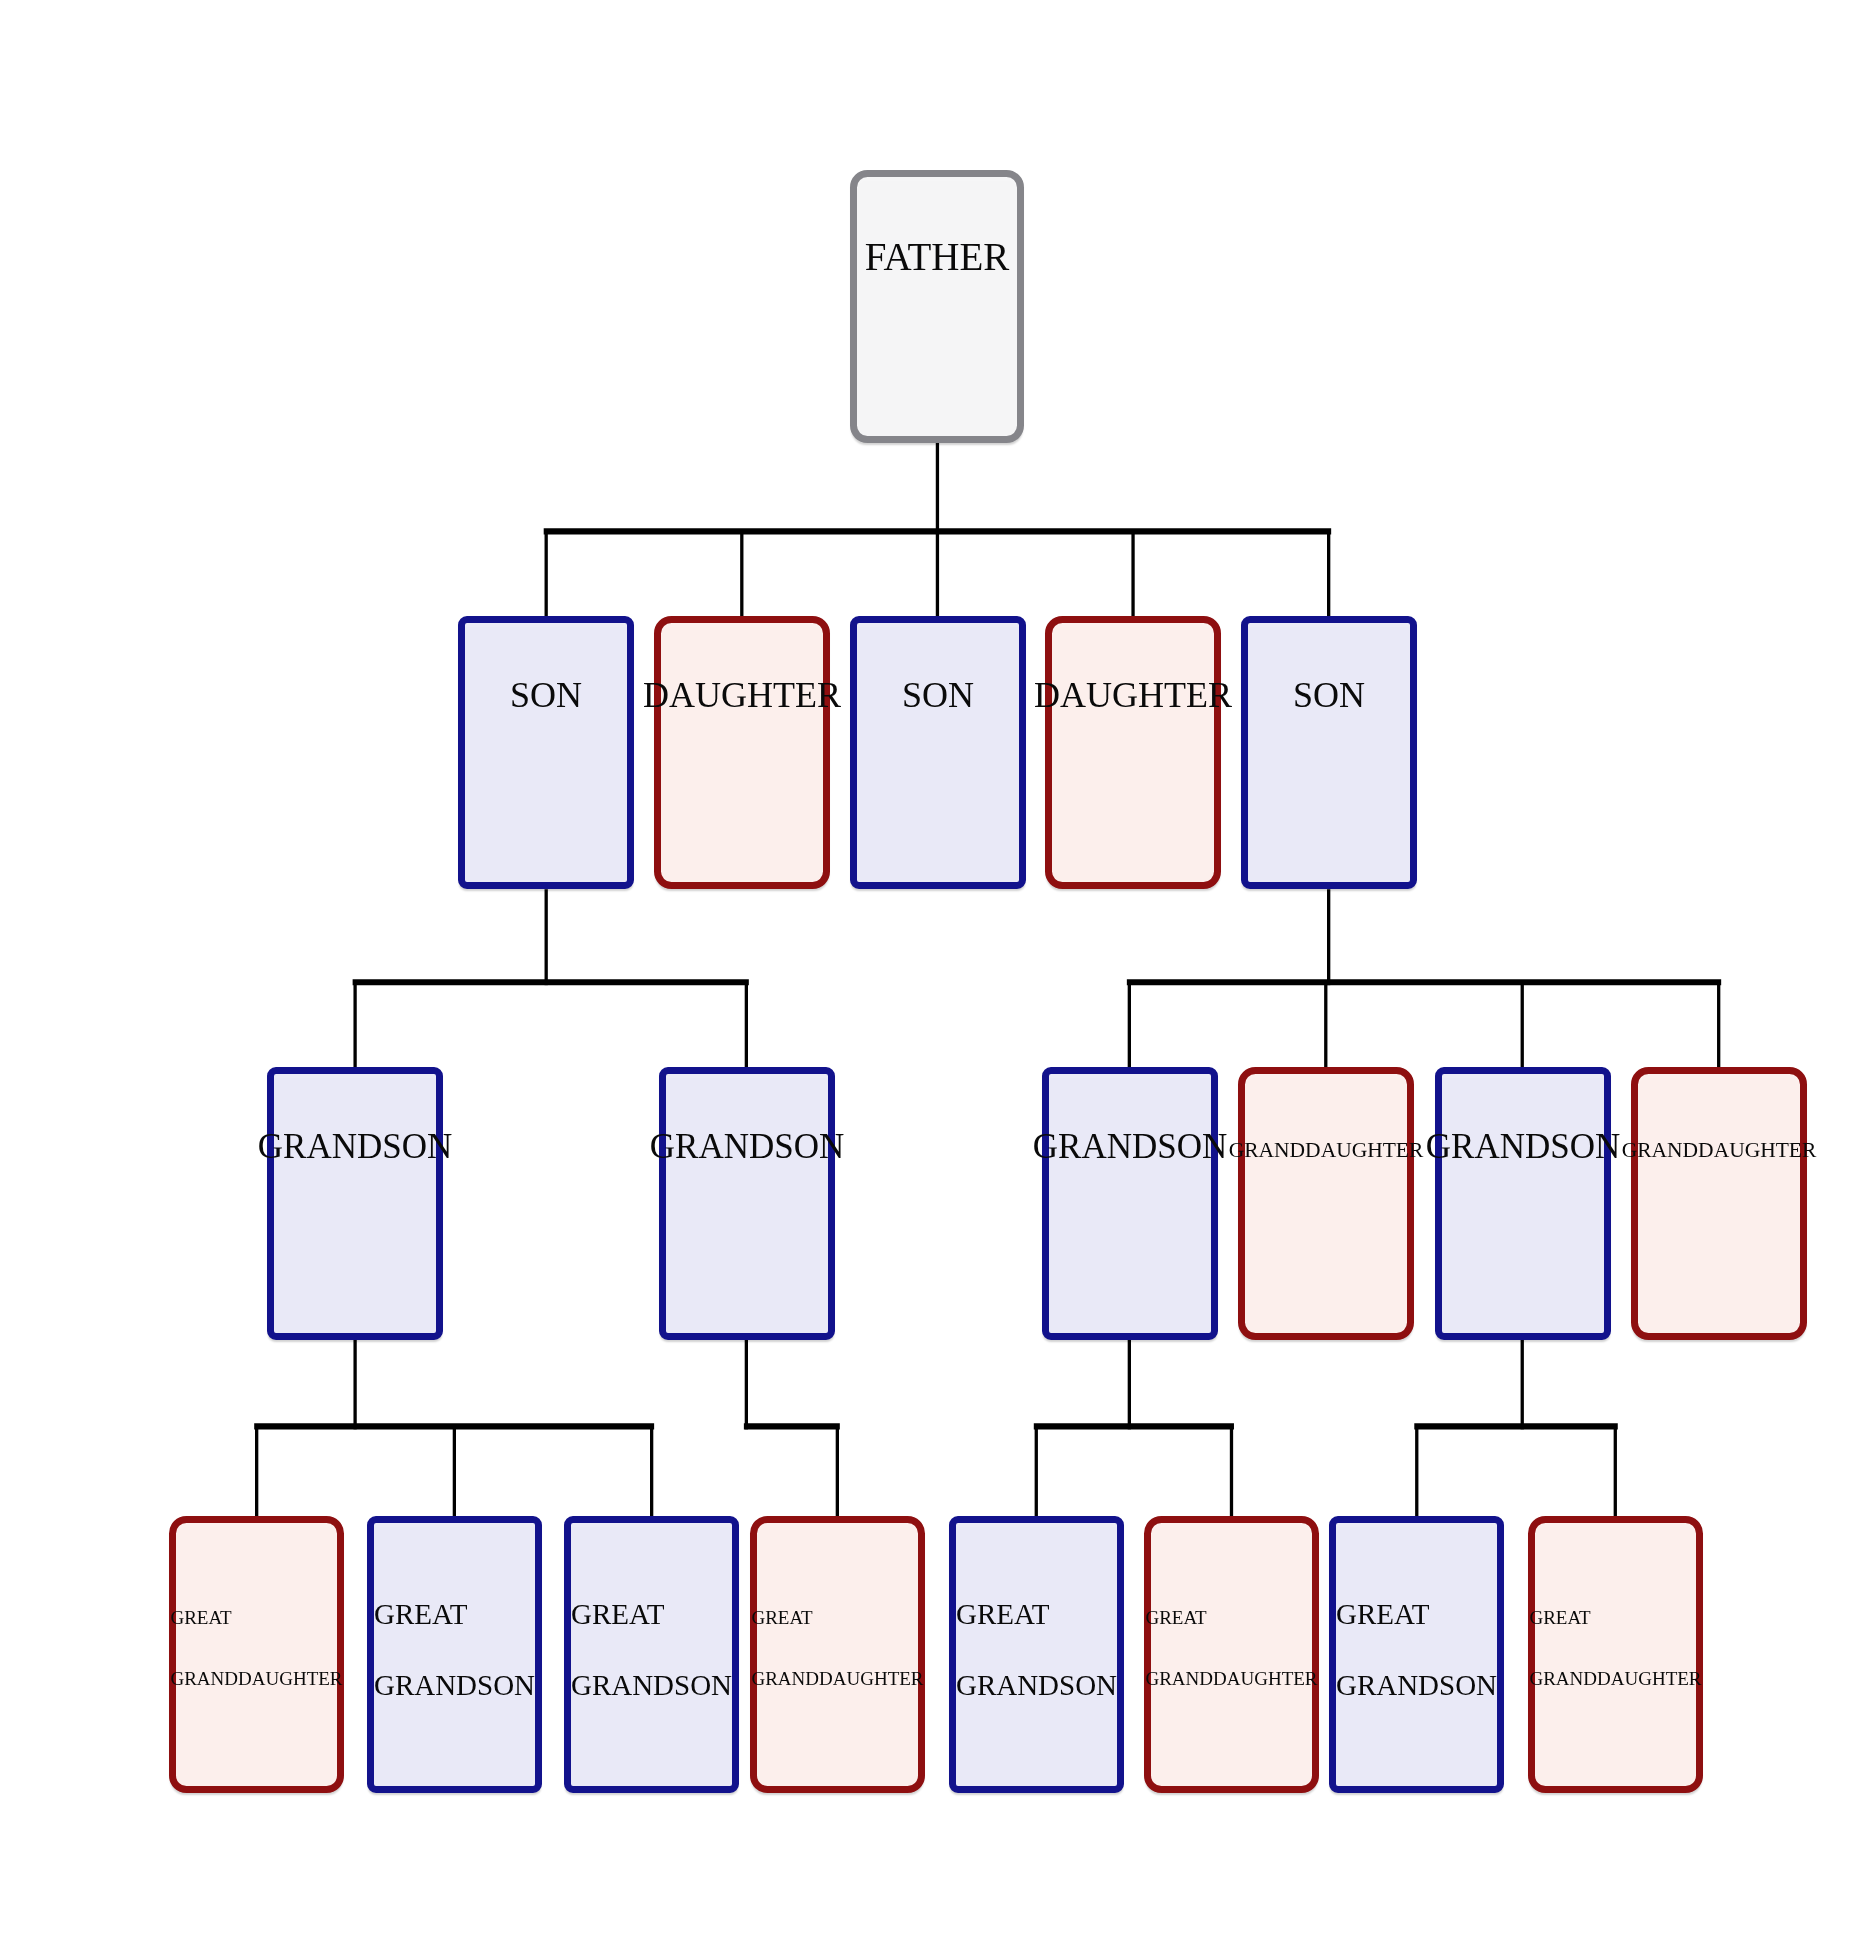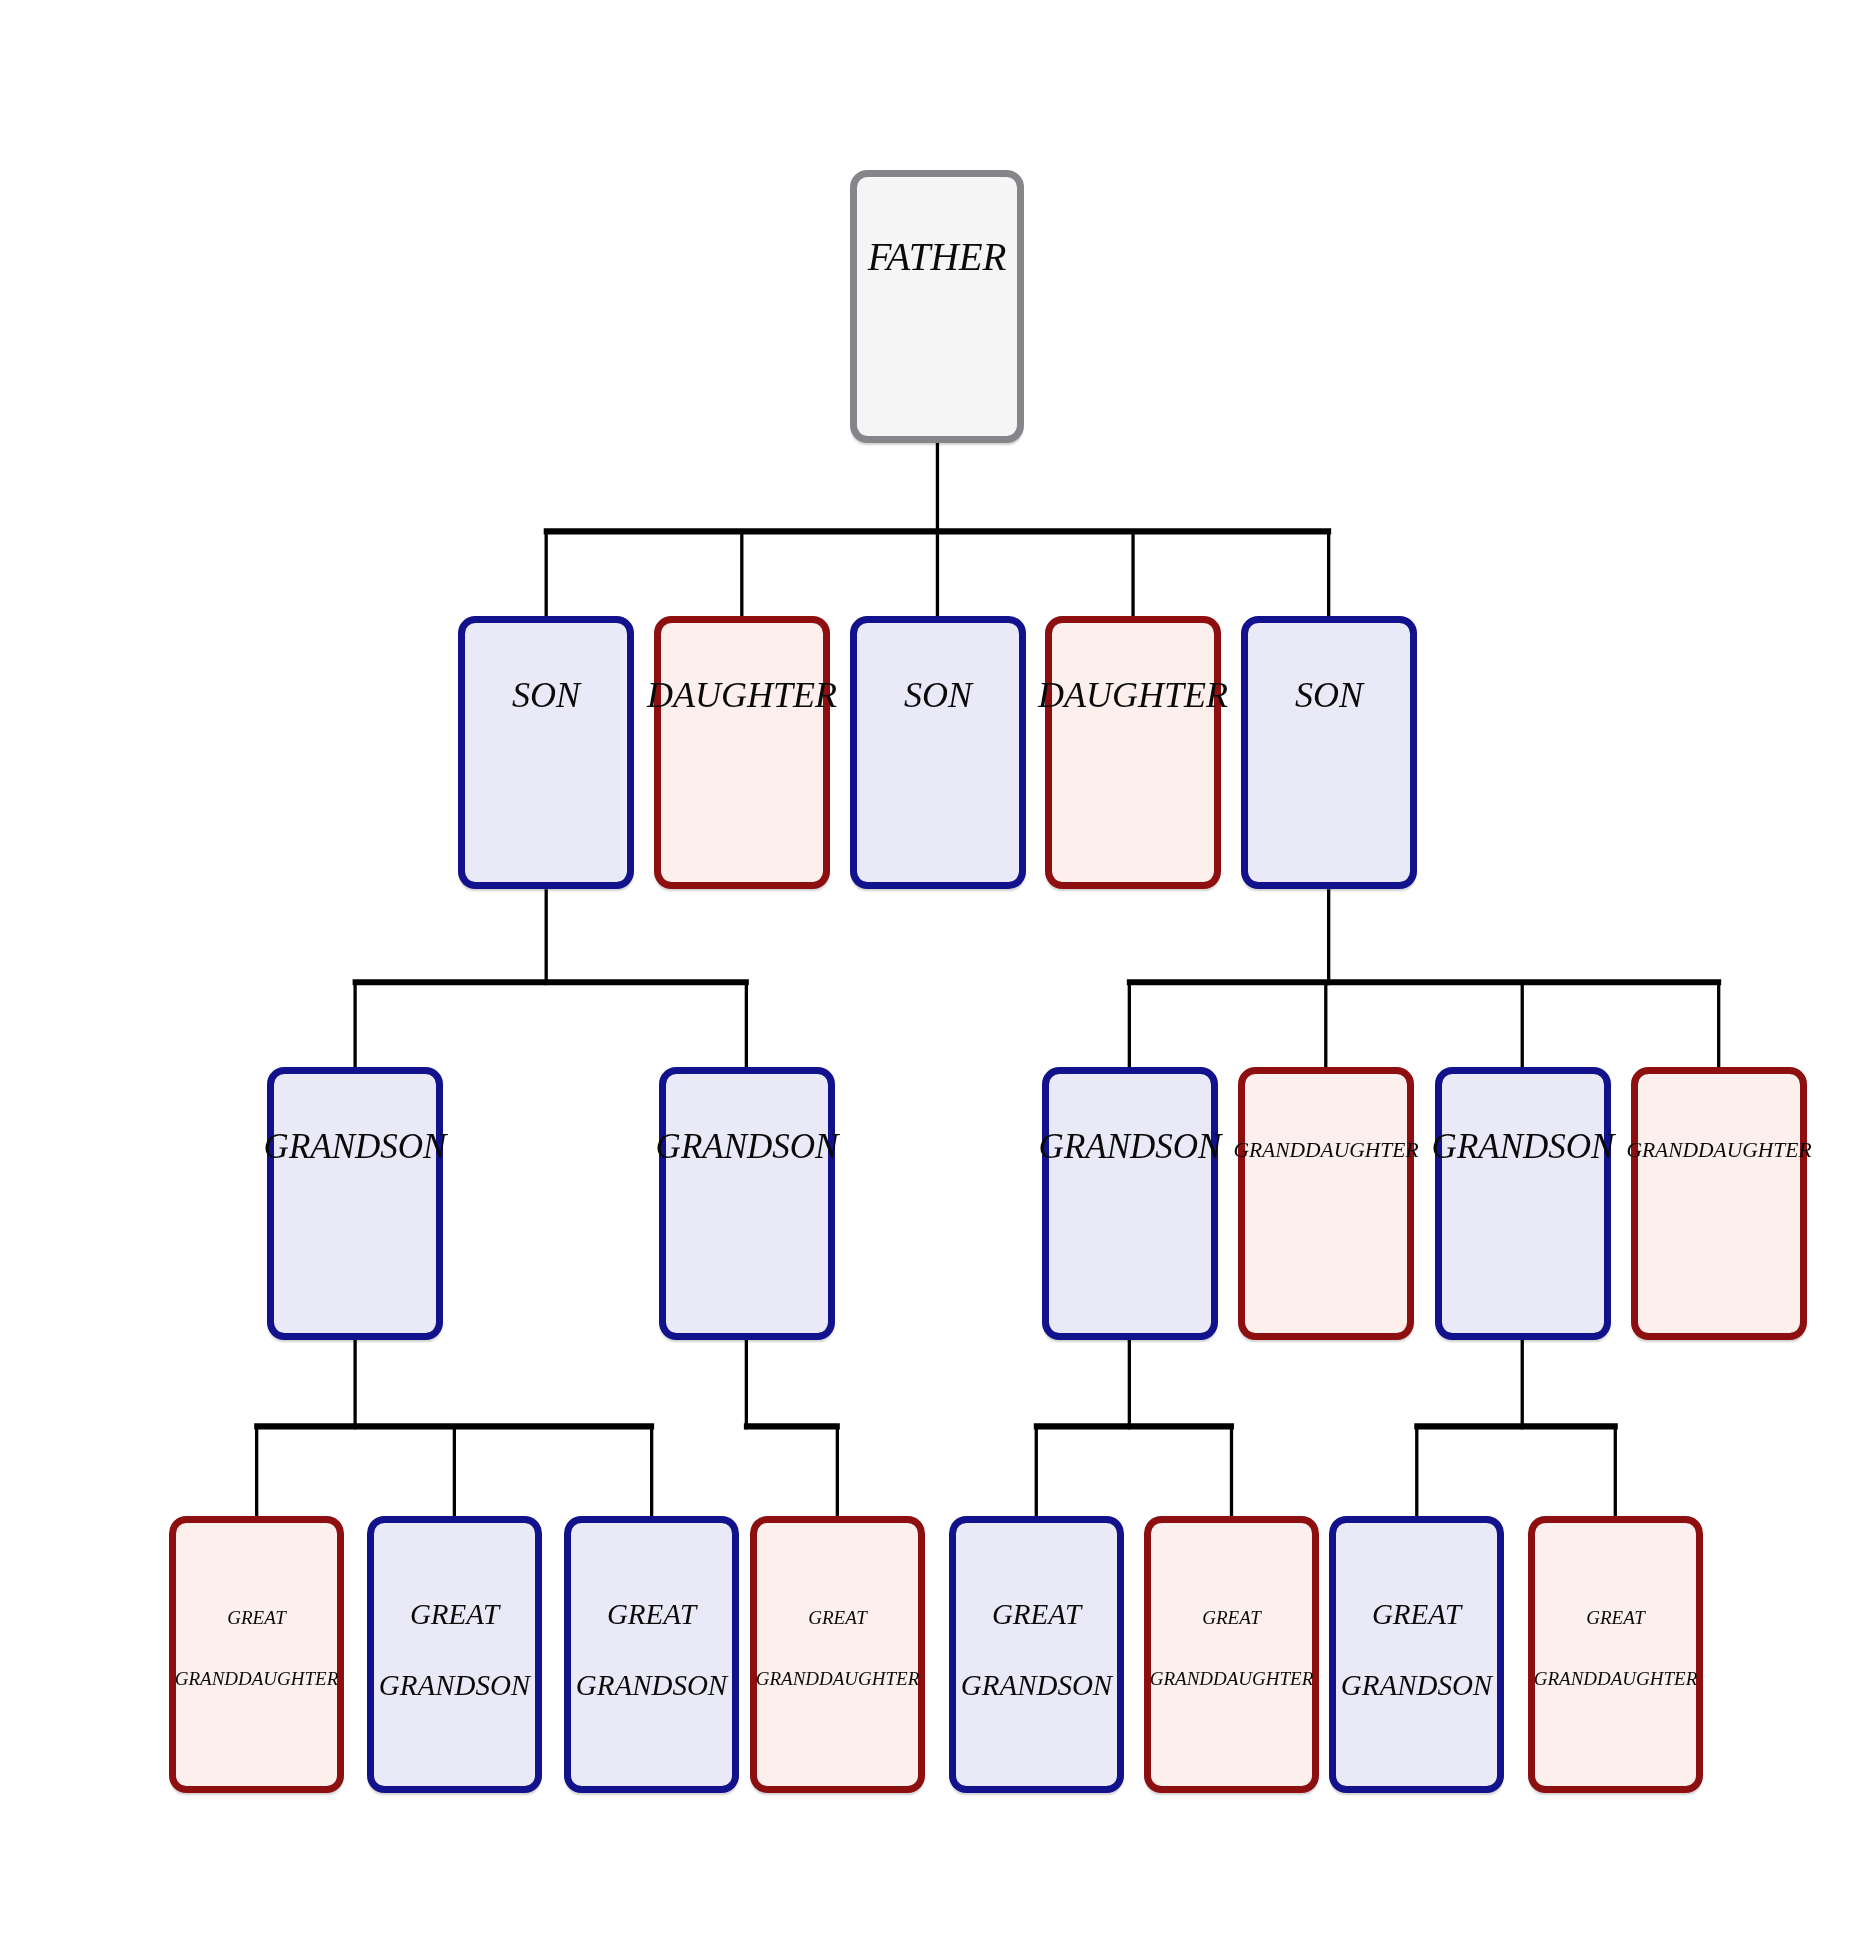--- a/index.html
+++ b/index.html
@@ -32,28 +32,26 @@
     box-sizing: border-box;
     border-style: solid;
     border-width: 7.9px;
     border-radius: 17.4px;
     display: flex;
     justify-content: center;
     align-items: flex-start;
     box-shadow: inset 0 4.1px 0 rgba(255,255,255,0.10), 0 2.9px 2.1px -1.7px rgba(0,0,0,0.18);
   }
   .node .lbl {
-    font-style: italic;
     color: #0a0a0a;
-    text-align: center;
     white-space: nowrap;
     line-height: 1.1;
   }
   .node .lbl span { display: block; margin-top: 36px; }
-  .male   { border-color: var(--male-border, #12128C);   background: var(--male-fill, #E9E9F7); }
+  .male   { border-color: var(--male-border, #12128C);   background: var(--male-fill, #E9E9F7); border-radius: 9px; }
   .female { border-color: var(--female-border, #8E0F10); background: var(--female-fill, #FCEFEC); }
   .rootbox{ border-color: var(--root-border, #85858A);   background: var(--root-fill, #F5F5F6); }
 
   .g1 .lbl { font-size: 39px; padding-top: 59px; }
   .g2 .lbl { font-size: 36px; padding-top: 53px; }
   .g3.male .lbl   { font-size: 35px; padding-top: 54px; }
   .g3.female .lbl { font-size: 21.5px; padding-top: 65px; }
   .g4.male .lbl   { font-size: 29px; padding-top: 38px;  line-height: 1.2; }
   .g4.female .lbl { font-size: 19px; padding-top: 46px; line-height: 1.32; }
 </style>

